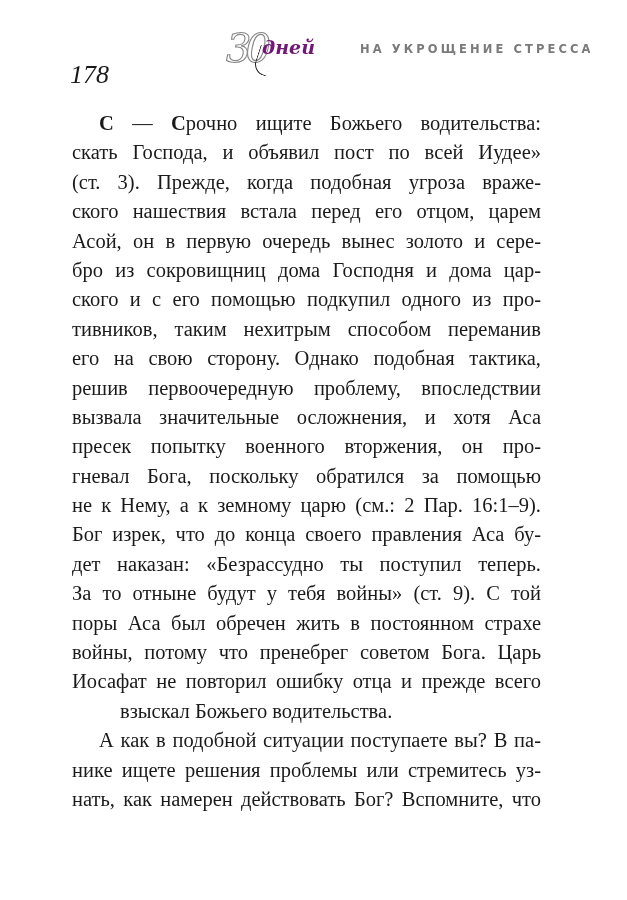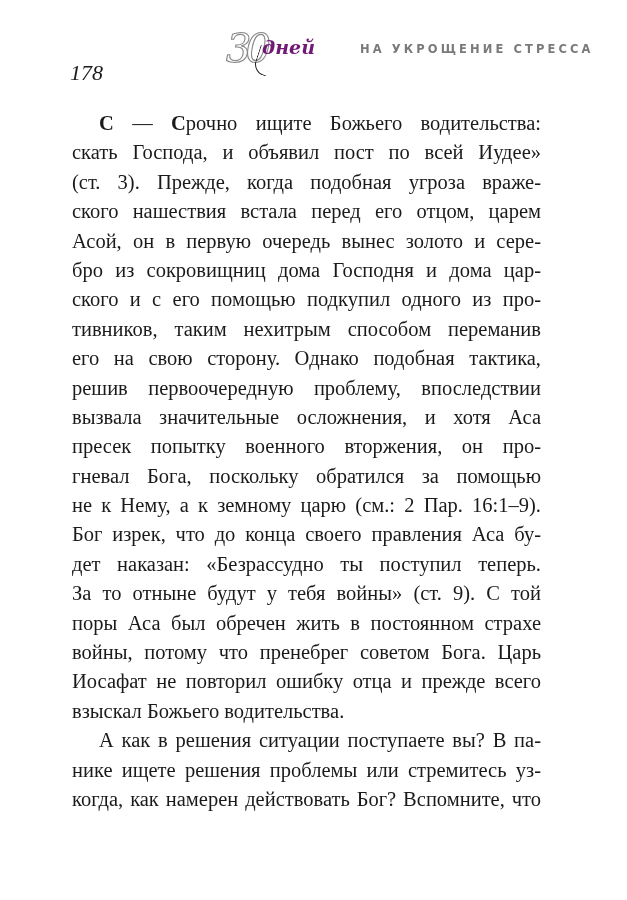--- a/index.html
+++ b/index.html
@@ -14,21 +14,21 @@
       overflow: hidden;
       font-family: "DejaVu Serif", "Liberation Serif", serif;
       color: #1a1a1a;
     }
     .page-number {
       position: absolute;
       left: 70px;
       top: 60px;
       font-family: "Liberation Serif", "DejaVu Serif", serif;
       font-style: italic;
-      font-size: 22px;
+      font-size: 26px;
       color: #1a1a1a;
     }
     .running-head {
       position: absolute;
       left: 226px;
       top: 28px;
       width: 316px;
       height: 64px;
     }
     .logo-30 {
@@ -92,20 +92,21 @@
       text-align-last: justify;
       white-space: nowrap;
       overflow: visible;
       font-family: "Liberation Serif", "DejaVu Serif", serif;
     }
     .line.indent {
       padding-left: 27px;
     }
     .line.last {
       text-align-last: left;
+      margin-left: 48px;
     }
     .b {
       font-weight: bold;
     }
   </style>
 </head>
 <body>
 
 <div class="page-number">178</div>
 
@@ -131,16 +132,16 @@
   <span class="line">пресек попытку военного вторжения, он про-</span>
   <span class="line">гневал Бога, поскольку обратился за помощью</span>
   <span class="line">не к Нему, а к земному царю (см.: 2 Пар. 16:1–9).</span>
   <span class="line">Бог изрек, что до конца своего правления Аса бу-</span>
   <span class="line">дет наказан: «Безрассудно ты поступил теперь.</span>
   <span class="line">За то отныне будут у тебя войны» (ст. 9). С той</span>
   <span class="line">поры Аса был обречен жить в постоянном страхе</span>
   <span class="line">войны, потому что пренебрег советом Бога. Царь</span>
   <span class="line">Иосафат не повторил ошибку отца и прежде всего</span>
   <span class="line last">взыскал Божьего водительства.</span>
-  <span class="line indent">А как в решения ситуации поступаете вы? В па-</span>
+  <span class="line indent">А как в подобной ситуации поступаете вы? В па-</span>
   <span class="line">нике ищете решения проблемы или стремитесь уз-</span>
-  <span class="line">когда, как намерен действовать Бог? Вспомните, что</span>
+  <span class="line">нать, как намерен действовать Бог? Вспомните, что</span>
 </div>
 
 </body></html>

